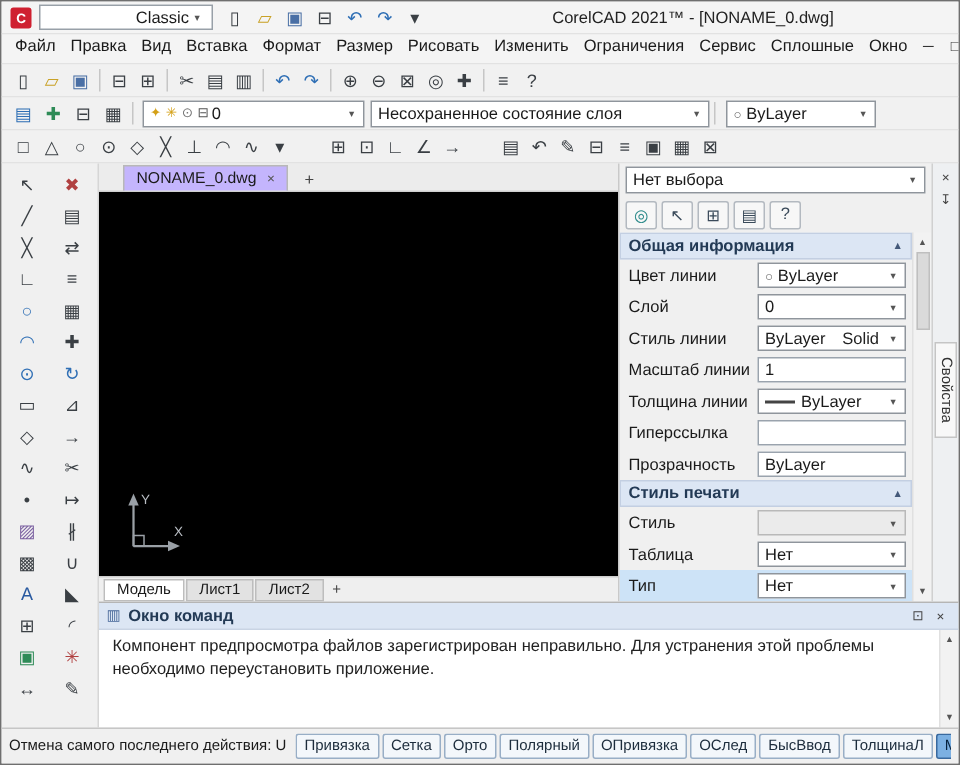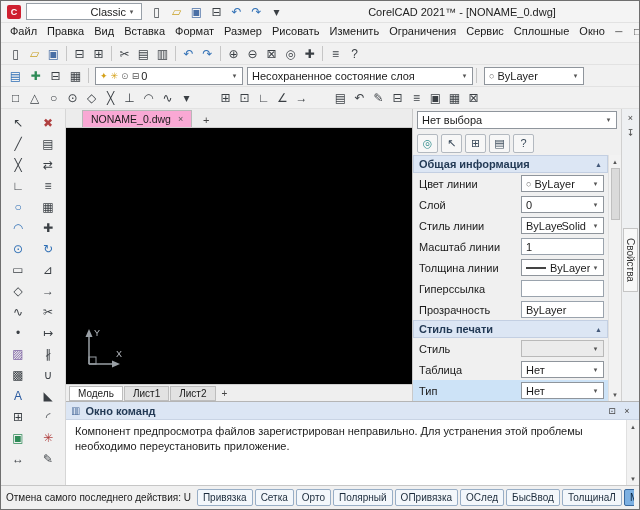--- a/index.html
+++ b/index.html
@@ -39,41 +39,41 @@
   .midzone{display:flex;height:376px;flex:none;min-width:0}
   .lefttb{width:65px;flex:none;border-right:1px solid #d6d6d6;background:#f0f0f0;display:flex;justify-content:center;gap:4px;padding-top:3px}
   .ltcol{display:flex;flex-direction:column}
   .ltcol .tbi{width:26px;height:21px}
   .rightstack{flex:1;display:flex;flex-direction:column;min-width:0}
   .upper{height:292px;flex:none;display:flex;min-width:0}
 
   
   .drawing{flex:1;display:flex;flex-direction:column;min-width:0;background:#e9e9e9}
   .doctabs{height:19px;flex:none;display:flex;align-items:flex-end;background:#ececec;border-bottom:1px solid #cfcfcf;padding:0 0 0 16px}
-  .doctab{height:17px;display:flex;align-items:center;gap:7px;background:#f9a8d4;border:1px solid #b8b8b8;border-bottom:none;padding:0 8px;font-size:10.5px}
+  .doctab{height:17px;display:flex;align-items:center;gap:7px;background:#c4b5fd;border:1px solid #b8b8b8;border-bottom:none;padding:0 8px;font-size:10.5px}
   .tabclose{font-size:9px;color:#555}
   .addtab{width:18px;height:15px;display:flex;align-items:center;justify-content:center;margin-left:5px;color:#444}
   .canvas{flex:1;background:var(--canvas-bg,#000);position:relative}
   .ucs{position:absolute;left:14px;bottom:12px}
   .sheetbar{height:17px;flex:none;display:flex;align-items:center;background:#efefef;border-top:1px solid #cfcfcf;padding-left:3px;font-size:10px}
   .stab{height:15px;display:flex;align-items:center;padding:0 8px;background:#e2e2e2;border:1px solid #bdbdbd;margin-right:1px;white-space:nowrap}
   .stab.active{background:#fff}
   .addsheet{width:16px;text-align:center;color:#444}
 
   
   .ppanel{width:209px;flex:none;border-left:1px solid #c9c9c9;background:#f0f0f0;display:flex;flex-direction:column}
   .pseltop{height:22px;flex:none;padding:2px 4px}
   .pselcombo{width:100%}
   .pbtns{height:24px;flex:none;display:flex;gap:3px;padding:2px 4px;align-items:center}
   .pbtn{width:21px;height:19px;flex:none;border:1px solid #b3b9c0;background:#f7f7f7;display:flex;align-items:center;justify-content:center;font-size:11px;color:#3a4a5a;border-radius:2px}
   .pscroll{flex:1;display:flex;min-height:0}
   .pcontent{flex:1;overflow:hidden;min-width:0}
   .phead{height:18px;background:var(--panel-header,#dce6f4);border:1px solid #c3cfe2;display:flex;align-items:center;padding:0 5px;font-weight:bold;color:#233a55}
   .caret{margin-left:auto;font-size:7px;color:#44597a}
-  .prow{height:21px;display:flex;align-items:center;padding:0 4px 0 6px;gap:16px}
+  .prow{height:21px;display:flex;align-items:center;padding:0 4px 0 6px;gap:0}
   .prow.sel{background:var(--selection,#cde3f7)}
   .plabel{width:86px;flex:none;white-space:nowrap;overflow:hidden}
   .pctrl{flex:1;min-width:0}
   .pcombo,.pinput{width:100%;height:17px}
   .pinput{background:#fff;border:1px solid #9aa3ad;padding:0 4px;display:flex;align-items:center;white-space:nowrap;overflow:hidden}
   .pcombo.disabled{background:#ebebeb;color:#999;border-color:#b9b9b9}
   .cv2{flex:none;padding-right:4px;color:#222}
   .lineswatch{width:20px;height:2px;background:#444;margin-right:4px;flex:none}
   .pscrollbar{width:13px;flex:none;background:#f2f2f2;border-left:1px solid #e0e0e0;display:flex;flex-direction:column;align-items:center}
   .sbarrow{height:13px;width:13px;flex:none;font-size:6px;color:#555;display:flex;align-items:center;justify-content:center}

